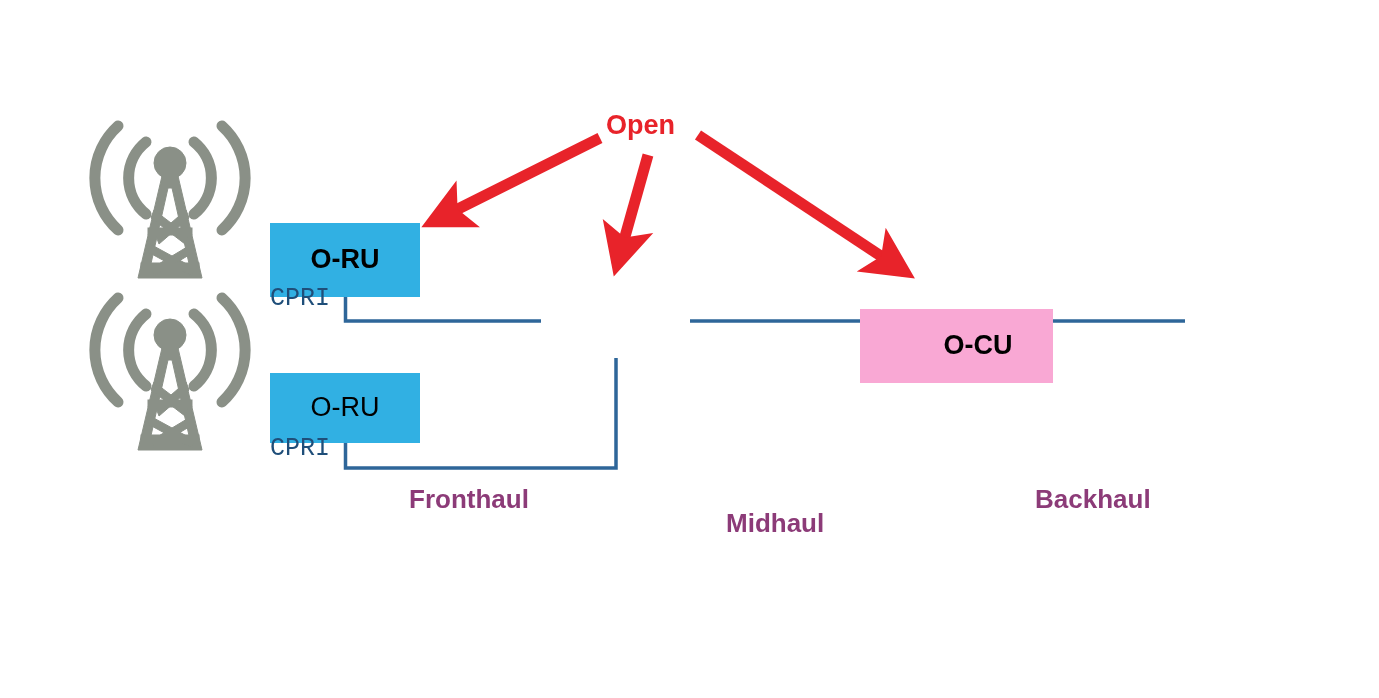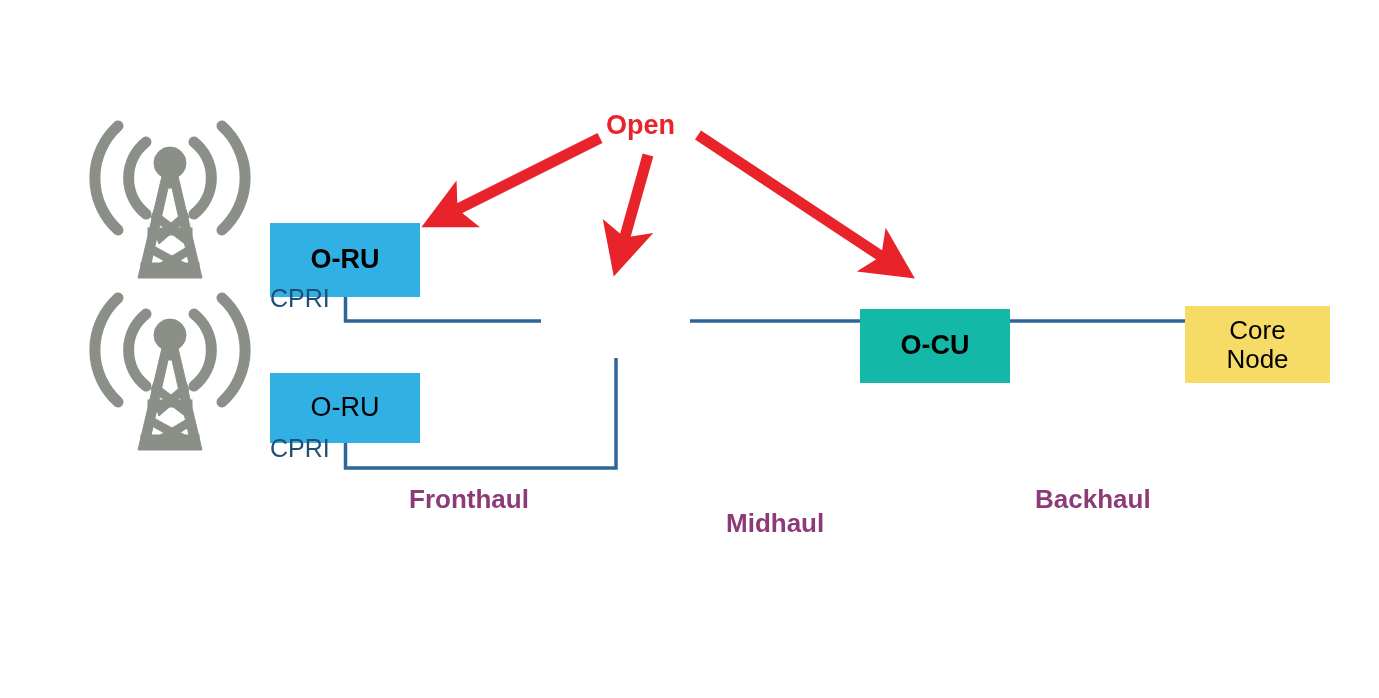--- a/index.html
+++ b/index.html
@@ -51,38 +51,40 @@
     font-weight: normal;
   }
   .node-odu {
     left: 541px; top: 284px; width: 149px; height: 74px;
     background: #f2912e;
     font-size: 27px;
     font-weight: bold;
   }
   .node-ocu {
     left: 860px; top: 284px; width: 150px; height: 74px;
-    background: #14b8a6;
+    background: #f9a8d4;
     font-size: 27px;
     font-weight: bold;
+    padding-left: 43px;
   }
   .node-core {
     left: 1185px; top: 281px; width: 145px; height: 77px;
     background: #f7db67;
     font-size: 26px;
     font-weight: normal;
     flex-direction: column;
   }
 
   .label-cpri {
     position: absolute;
     color: #1f4e79;
     font-size: 25px;
     font-weight: normal;
     z-index: 3;
+    font-family: Liberation Mono, monospace;
   }
   .cpri-top { left: 270px; top: 284px; }
   .cpri-bottom { left: 270px; top: 434px; }
 
   .label-haul {
     position: absolute;
     color: #8c3b78;
     font-size: 26px;
     font-weight: bold;
     z-index: 3;
@@ -168,24 +170,20 @@
 
   <div class="node-box node-oru-bottom">
     <span>O-RU</span>
   </div>
 
 
   <div class="node-box node-ocu">
     <span>O-CU</span>
   </div>
 
-  <div class="node-box node-core">
-    <span>Core</span>
-    <span>Node</span>
-  </div>
 
   <div class="label-cpri cpri-top">CPRI</div>
   <div class="label-cpri cpri-bottom">CPRI</div>
 
   <div class="label-haul haul-fronthaul">Fronthaul</div>
   <div class="label-haul haul-midhaul">Midhaul</div>
   <div class="label-haul haul-backhaul">Backhaul</div>
 
 </div>
 

